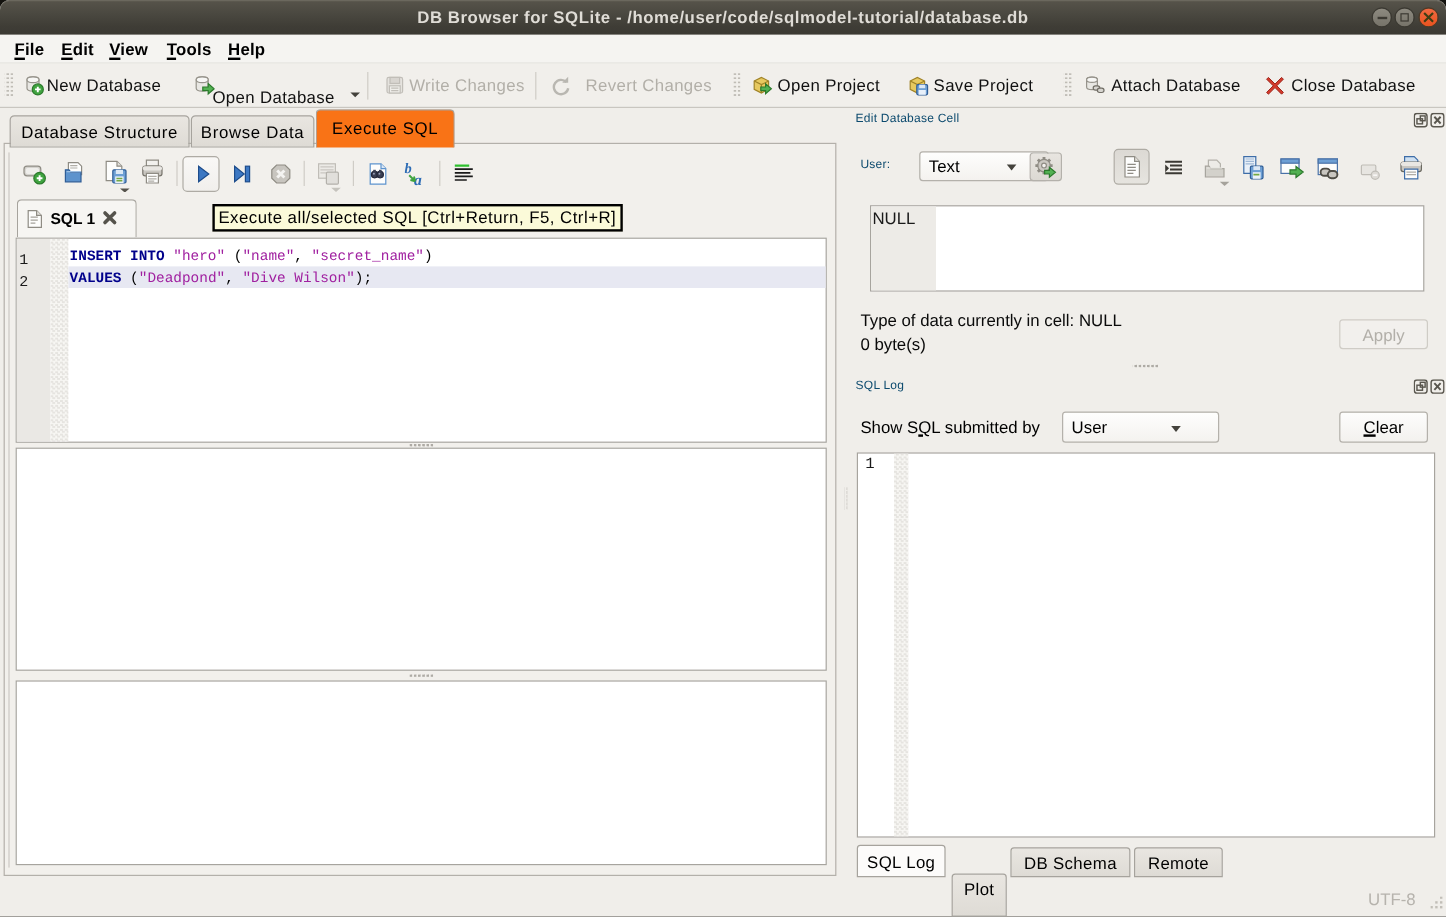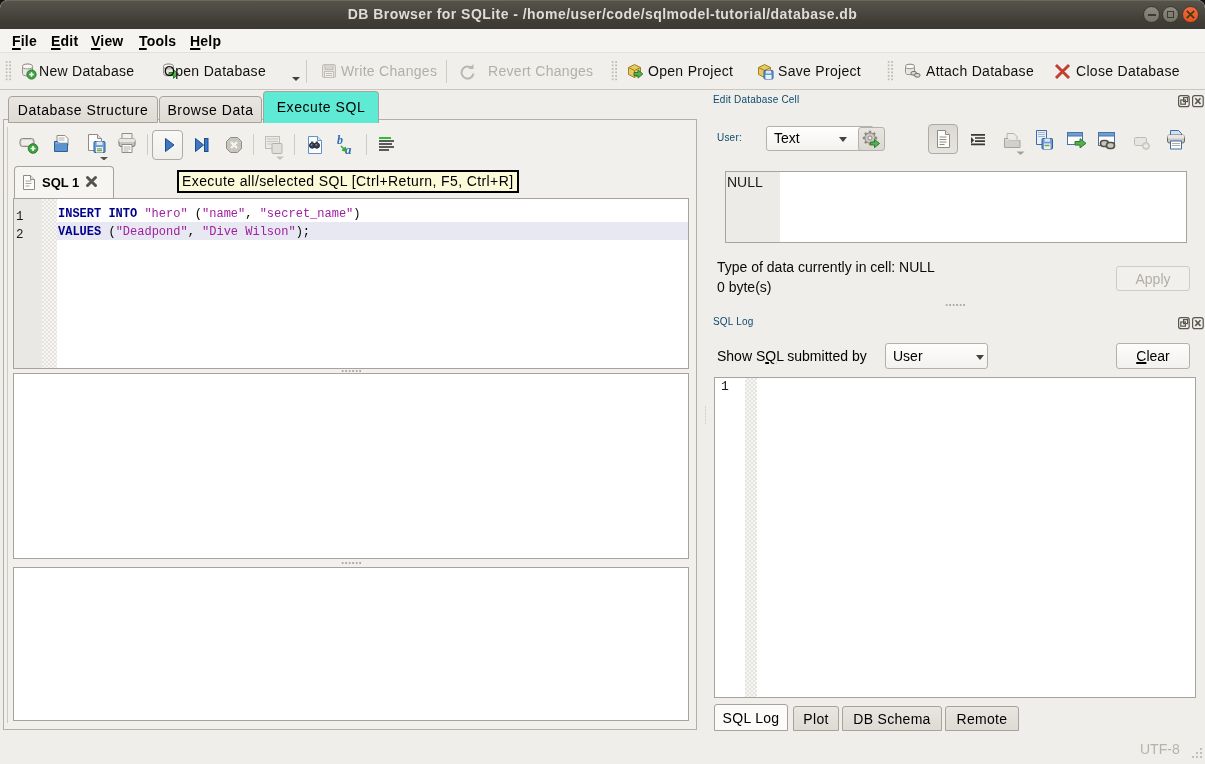--- a/index.html
+++ b/index.html
@@ -29,21 +29,21 @@
   .toolbar { position:absolute; left:0; top:53px; width:1205px; height:37px; background:#f1efeb; border-bottom:1px solid #c9c6c0; }
   .tb-label { position:absolute; top:63px; font-size:14px; color:#111; letter-spacing:0.3px; }
   .tb-label.dis { color:#b2afa8; }
   .tb-handle { position:absolute; top:61px; width:7px; height:20px;
     background-image:conic-gradient(at 1.5px 1.5px, #bfbcb5 0 25%, transparent 0 100%);
     background-size:3.5px 3.5px; }
   .tb-sep { position:absolute; top:60px; width:1px; height:23px; background:#cfccc6; }
   
   .mtab { position:absolute; font-size:14px; letter-spacing:0.55px; color:#000; text-align:center;
     background:linear-gradient(#e9e6e1,#dedbd5); border:1px solid #a6a39d; border-radius:4px 4px 0 0; }
-  .mtab.active { background:#5eead4; border-bottom:none; }
+  .mtab.active { background:#f97316; border-bottom:none; }
   .tabpane { position:absolute; left:3px; top:119px; width:694px; height:611px;
     border:1px solid #b3b0aa; background:#f2f0ec; }
   
   .wbox { position:absolute; background:#fff; border:1px solid #a7a49e; }
   
   .gutter { position:absolute; background:#eae8e4; }
   .foldmargin { position:absolute; background:#f7f6f3;
     background-image:repeating-conic-gradient(rgba(140,135,125,0.16) 0% 25%, transparent 0% 50%);
     background-size:4px 4px; }
   .mono { font-family:"Liberation Mono", monospace; }
@@ -105,21 +105,21 @@
       <circle cx="11.5" cy="12.5" r="4.6" fill="#3fa33f" stroke="#2c7a2c"></circle>
       <path d="M11.5 10.2 v4.6 M9.2 12.5 h4.6" stroke="#fff" stroke-width="1.6"></path>
     </svg></div>
   <div class="tb-label" style="left:39px;">New Database</div>
   <div id="icon-opendb" class="abs" style="left:161px;top:62px;">
     <svg width="18" height="18">
       <path d="M2.5 4.5 a5 2.4 0 0 1 10 0 v7 a5 2.4 0 0 1 -10 0 z" fill="#e8e7e3" stroke="#96938b"></path>
       <ellipse cx="7.5" cy="4.5" rx="5" ry="2.4" fill="#f7f7f5" stroke="#96938b"></ellipse>
       <path d="M8 10.5 h4.5 v-2.8 l5 4.3 -5 4.3 v-2.8 h-4.5 z" fill="#52b152" stroke="#2c7a2c"></path>
     </svg></div>
-  <div class="tb-label" style="left:164px;">Open Database</div>
+  <div class="tb-label" style="left:177px;margin-top:10px;">Open Database</div>
   <div class="abs" style="left:292px;top:77px;width:0;height:0;border-left:4px solid transparent;border-right:4px solid transparent;border-top:4.5px solid #44423c;"></div>
   <div class="tb-sep" style="left:306px;"></div>
   <div id="icon-write" class="abs" style="left:320px;top:62px;">
     <svg width="18" height="18" opacity="0.55">
       <rect x="2.5" y="2.5" width="13" height="13" rx="1.5" fill="#dcdad5" stroke="#9a978f"></rect>
       <rect x="5" y="2.5" width="8" height="5" fill="#c4c1ba" stroke="#9a978f"></rect>
       <rect x="4.5" y="9.5" width="9" height="6" fill="#efeeea" stroke="#9a978f"></rect>
       <path d="M6 11.5 h6 M6 13.5 h6" stroke="#9a978f"></path>
     </svg></div>
   <div class="tb-label dis" style="left:341px;">Write Changes</div>
@@ -383,32 +383,32 @@
   <div id="dock-btns2" class="abs" style="left:1178px;top:316px;">
     <svg width="26" height="13">
       <rect x="0.6" y="0.6" width="10.6" height="11" rx="2.2" fill="none" stroke="#5a574f" stroke-width="1.2"></rect>
       <rect x="2.8" y="5" width="4.6" height="4.2" fill="none" stroke="#5a574f" stroke-width="1.2"></rect>
       <rect x="5.6" y="2.6" width="4" height="4" fill="none" stroke="#5a574f" stroke-width="1.2"></rect>
       <rect x="14.6" y="0.6" width="10.6" height="11" rx="2.2" fill="none" stroke="#5a574f" stroke-width="1.2"></rect>
       <path d="M17.3 3.3 l5.2 5.6 M22.5 3.3 l-5.2 5.6" stroke="#5a574f" stroke-width="1.6"></path>
     </svg></div>
 
   <div class="abs" style="left:717px;top:348px;font-size:14px;color:#000;">Show S<u style="text-decoration-thickness:1.5px;">Q</u>L submitted by</div>
-  <div class="combo" style="left:885px;top:343px;width:103px;height:26px;">
+  <div class="combo" style="left:885px;top:343px;width:131px;height:26px;">
     <div class="ctext" style="top:4px;">User</div>
       <div class="arrow" style="left:90px;top:11px;"></div>
   </div>
   <div class="btn" style="left:1116px;top:343px;width:74px;height:26px;line-height:25px;"><u style="text-decoration-thickness:1.5px;">C</u>lear</div>
 
   <div class="wbox" style="left:714px;top:377px;width:482px;height:321px;"></div>
   <div class="foldmargin" style="left:745px;top:378px;width:12px;height:319px;"></div>
   <div class="abs mono" style="left:721px;top:379px;font-size:13px;color:#1a1a1a;">1</div>
 
   <div class="btab active" style="left:714px;top:704px;width:74px;height:27px;line-height:27px;">SQL Log</div>
-  <div class="btab" style="left:793px;top:706px;width:46px;height:25px;line-height:24px;">Plot</div>
+  <div class="btab" style="left:793px;top:728px;width:46px;height:36px;line-height:24px;">Plot</div>
   <div class="btab" style="left:842px;top:706px;width:100px;height:25px;line-height:24px;">DB Schema</div>
   <div class="btab" style="left:945px;top:706px;width:74px;height:25px;line-height:24px;">Remote</div>
 
   <div class="abs" style="left:1140px;top:741px;font-size:14px;color:#b6b3ad;">UTF-8</div>
   <div class="abs" style="left:1192px;top:747px;">
     <svg width="12" height="13">
       <g fill="#c2bfb8">
         <rect x="8" y="0" width="2" height="2"></rect>
           <rect x="8" y="4" width="2" height="2"></rect>
           <rect x="8" y="8" width="2" height="2"></rect>

